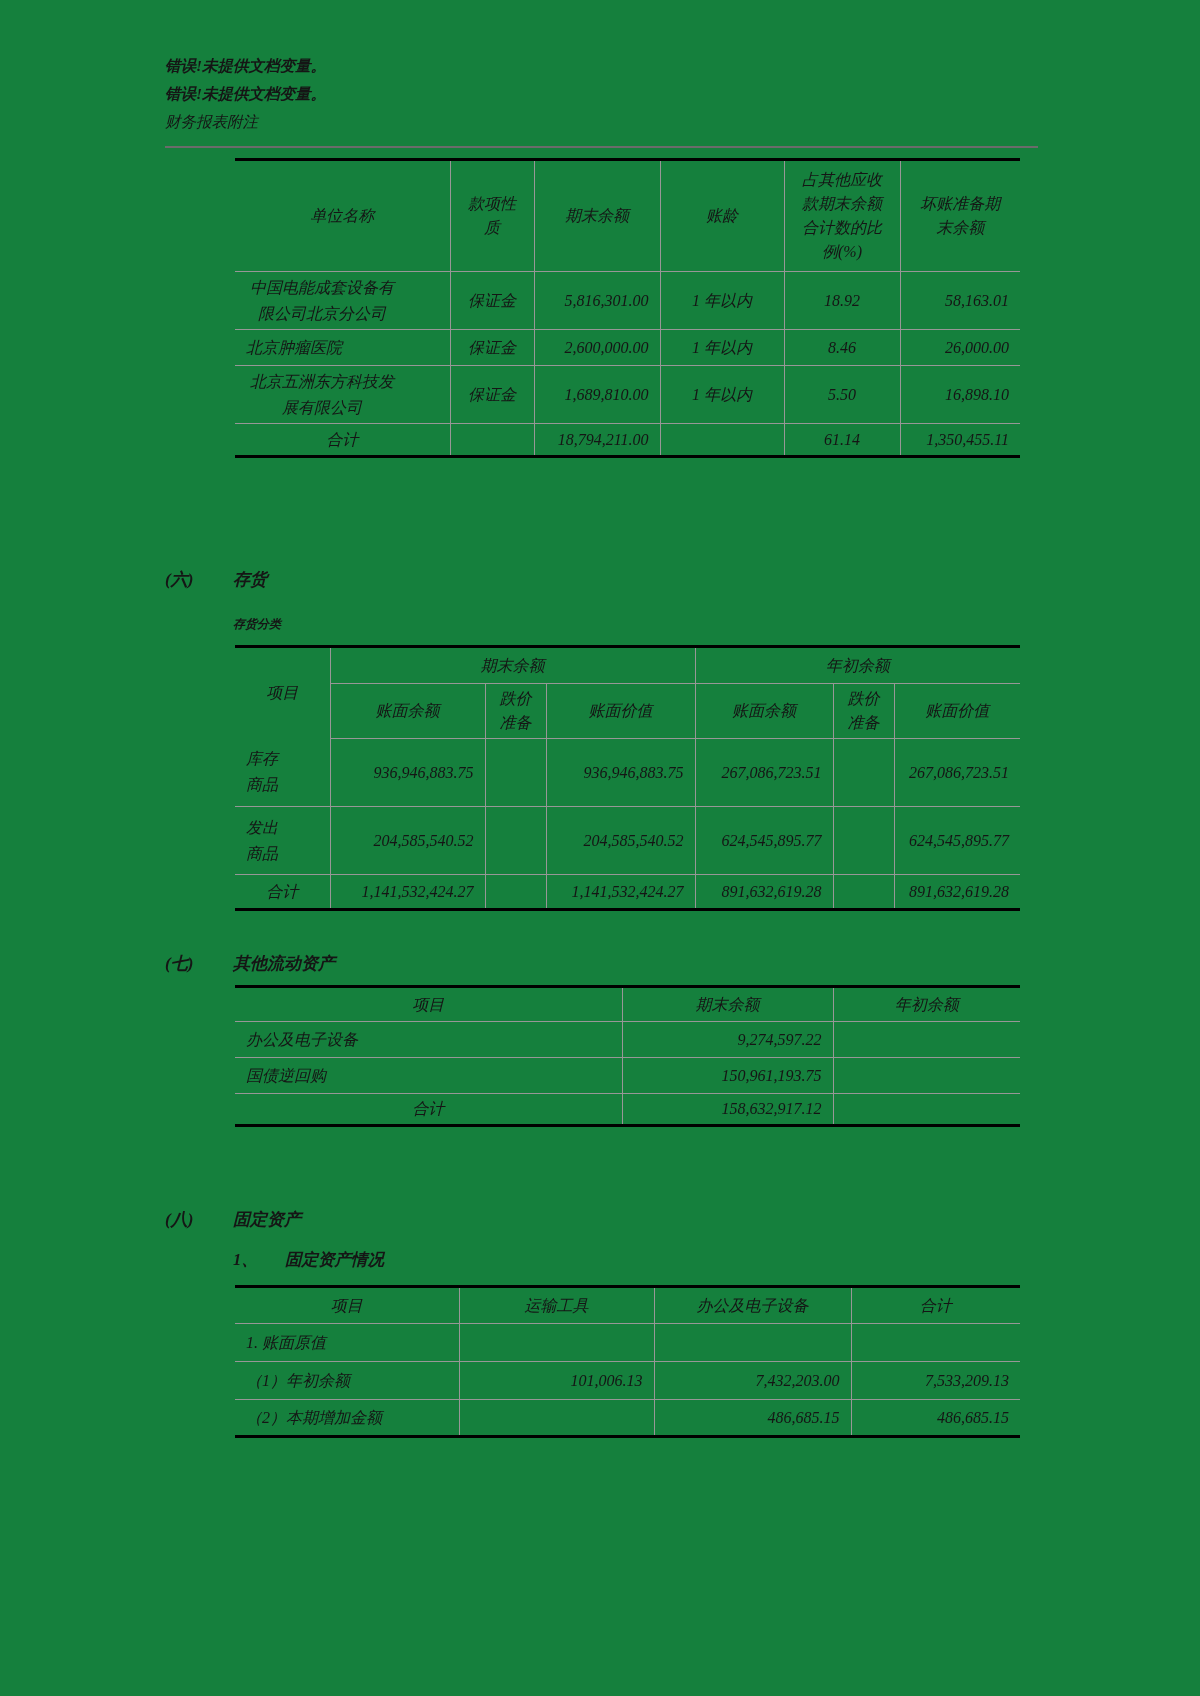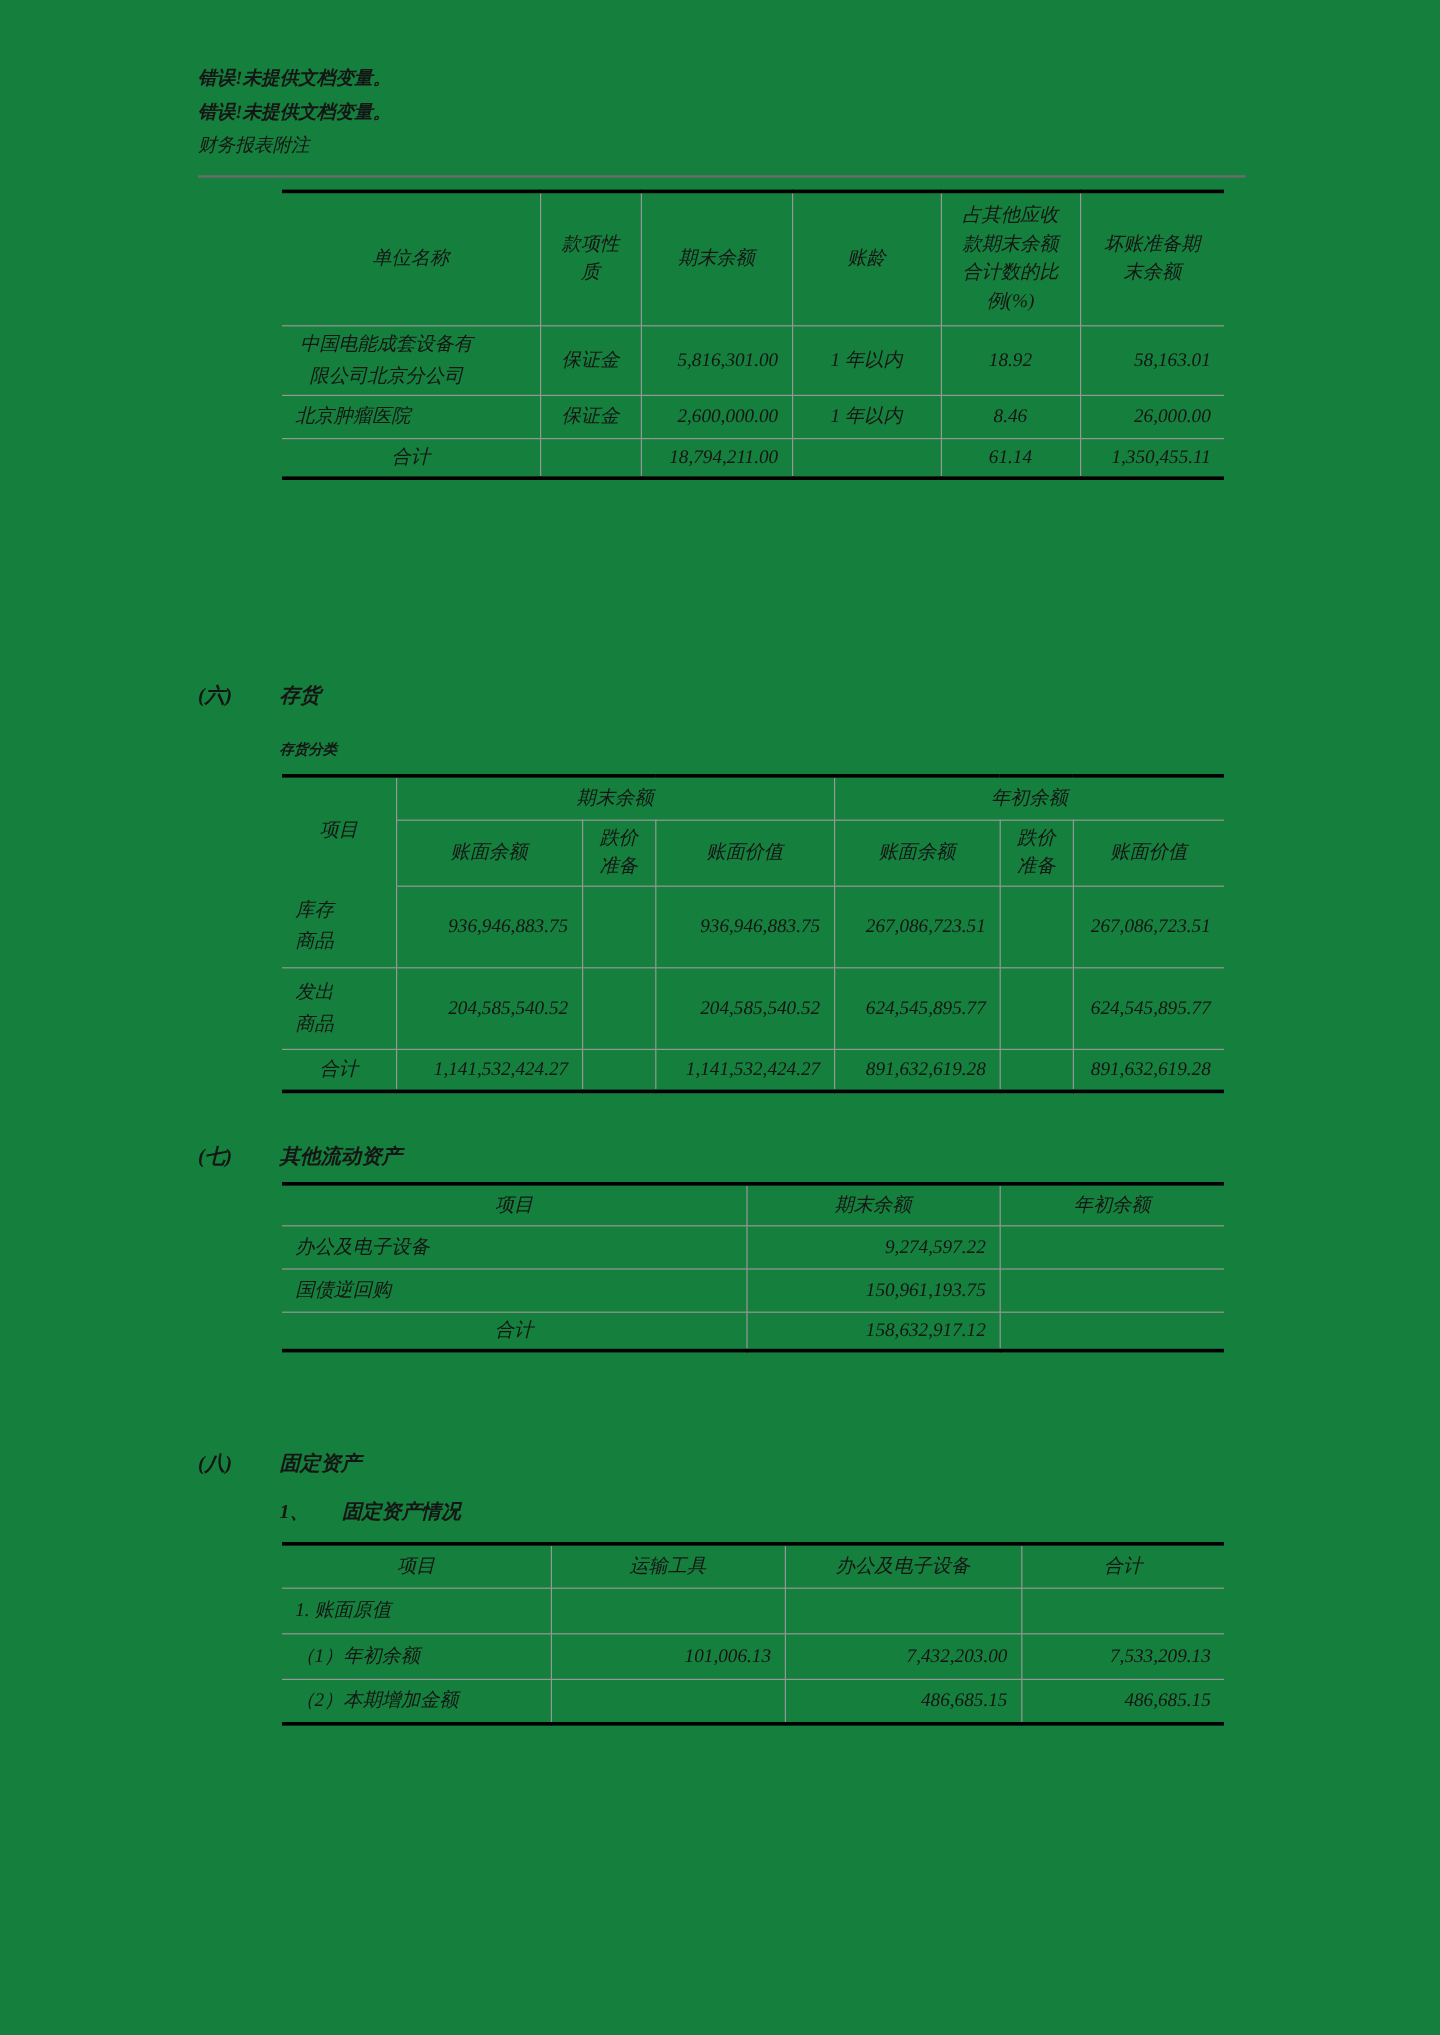--- a/index.html
+++ b/index.html
@@ -71,20 +71,28 @@
       <td class="r bd-b">58,163.01</td>
     </tr>
     <tr style="height:36px">
       <td class="l bd-r bd-b"><span class="wrap w150">北京肿瘤医院</span></td>
       <td class="c bd-r bd-b">保证金</td>
       <td class="r bd-r bd-b">2,600,000.00</td>
       <td class="c bd-r bd-b">1 年以内</td>
       <td class="c bd-r bd-b">8.46</td>
       <td class="r bd-b">26,000.00</td>
     </tr>
+    <tr style="height:58px">
+      <td class="l bd-r bd-b"><span class="wrap w150">北京五洲东方科技发展有限公司</span></td>
+      <td class="c bd-r bd-b">保证金</td>
+      <td class="r bd-r bd-b">1,689,810.00</td>
+      <td class="c bd-r bd-b">1 年以内</td>
+      <td class="c bd-r bd-b">5.50</td>
+      <td class="r bd-b">16,898.10</td>
+    </tr>
     <tr style="height:33px">
       <td class="c bd-r">合计</td>
       <td class="c bd-r"></td>
       <td class="r bd-r">18,794,211.00</td>
       <td class="c bd-r"></td>
       <td class="c bd-r">61.14</td>
       <td class="r">1,350,455.11</td>
     </tr>
   </tbody>
     </table>

